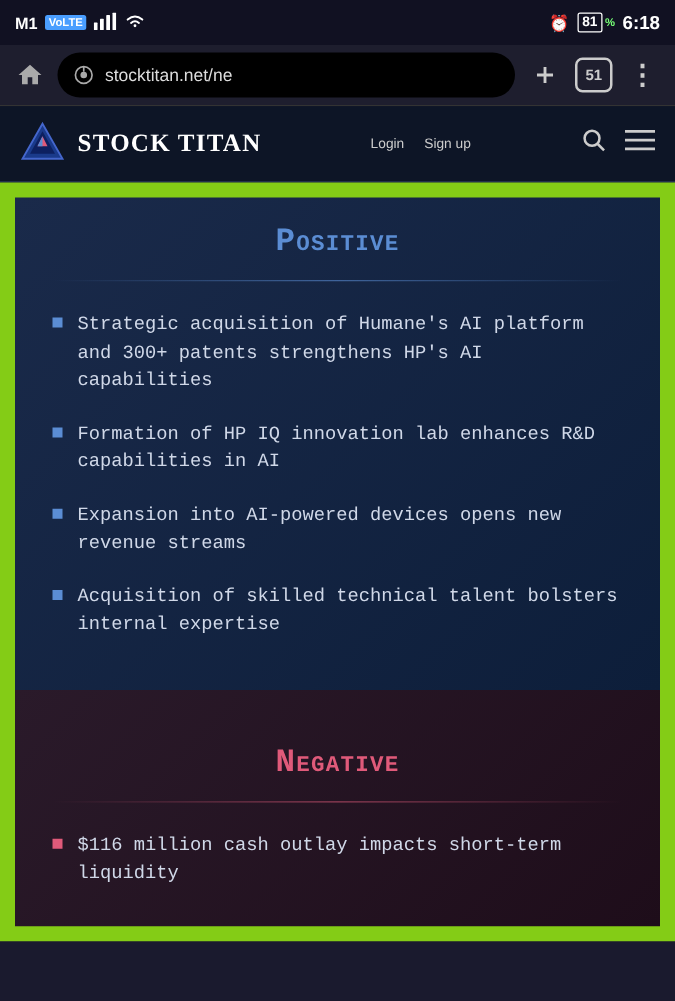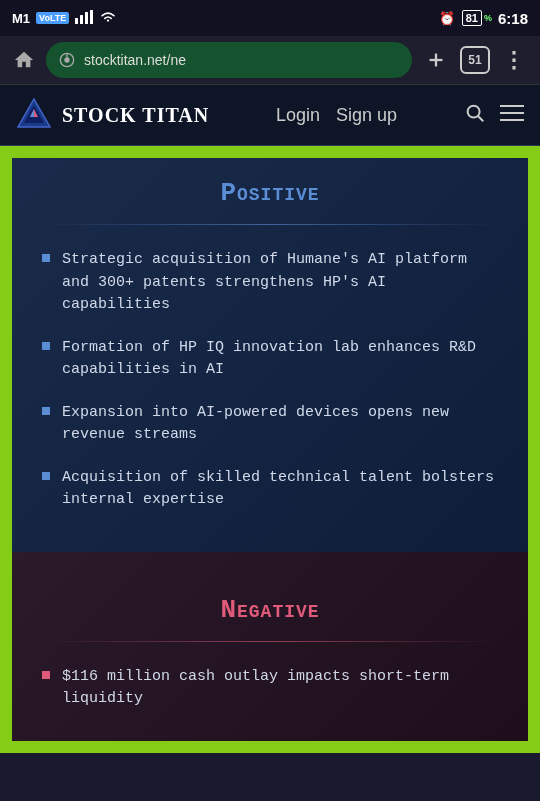--- a/index.html
+++ b/index.html
@@ -61,21 +61,21 @@
       align-items: center;
       justify-content: center;
       color: #aaa;
       font-size: 18px;
       cursor: pointer;
     }
 
     .browser-url-bar {
       flex: 1;
       height: 36px;
-      background: #14532d;
+      background: #000000;
       border-radius: 18px;
       display: flex;
       align-items: center;
       padding: 0 12px;
       gap: 8px;
       color: #ccc;
       font-size: 14px;
     }
 
     .url-icon {
@@ -151,21 +151,21 @@
     }
 
     .header-nav {
       display: flex;
       align-items: center;
       gap: 16px;
     }
 
     .nav-link {
       color: #ccc;
-      font-size: 18px;
+      font-size: 11px;
       cursor: pointer;
       text-decoration: none;
     }
 
     .header-icons {
       display: flex;
       align-items: center;
       gap: 14px;
     }
 

